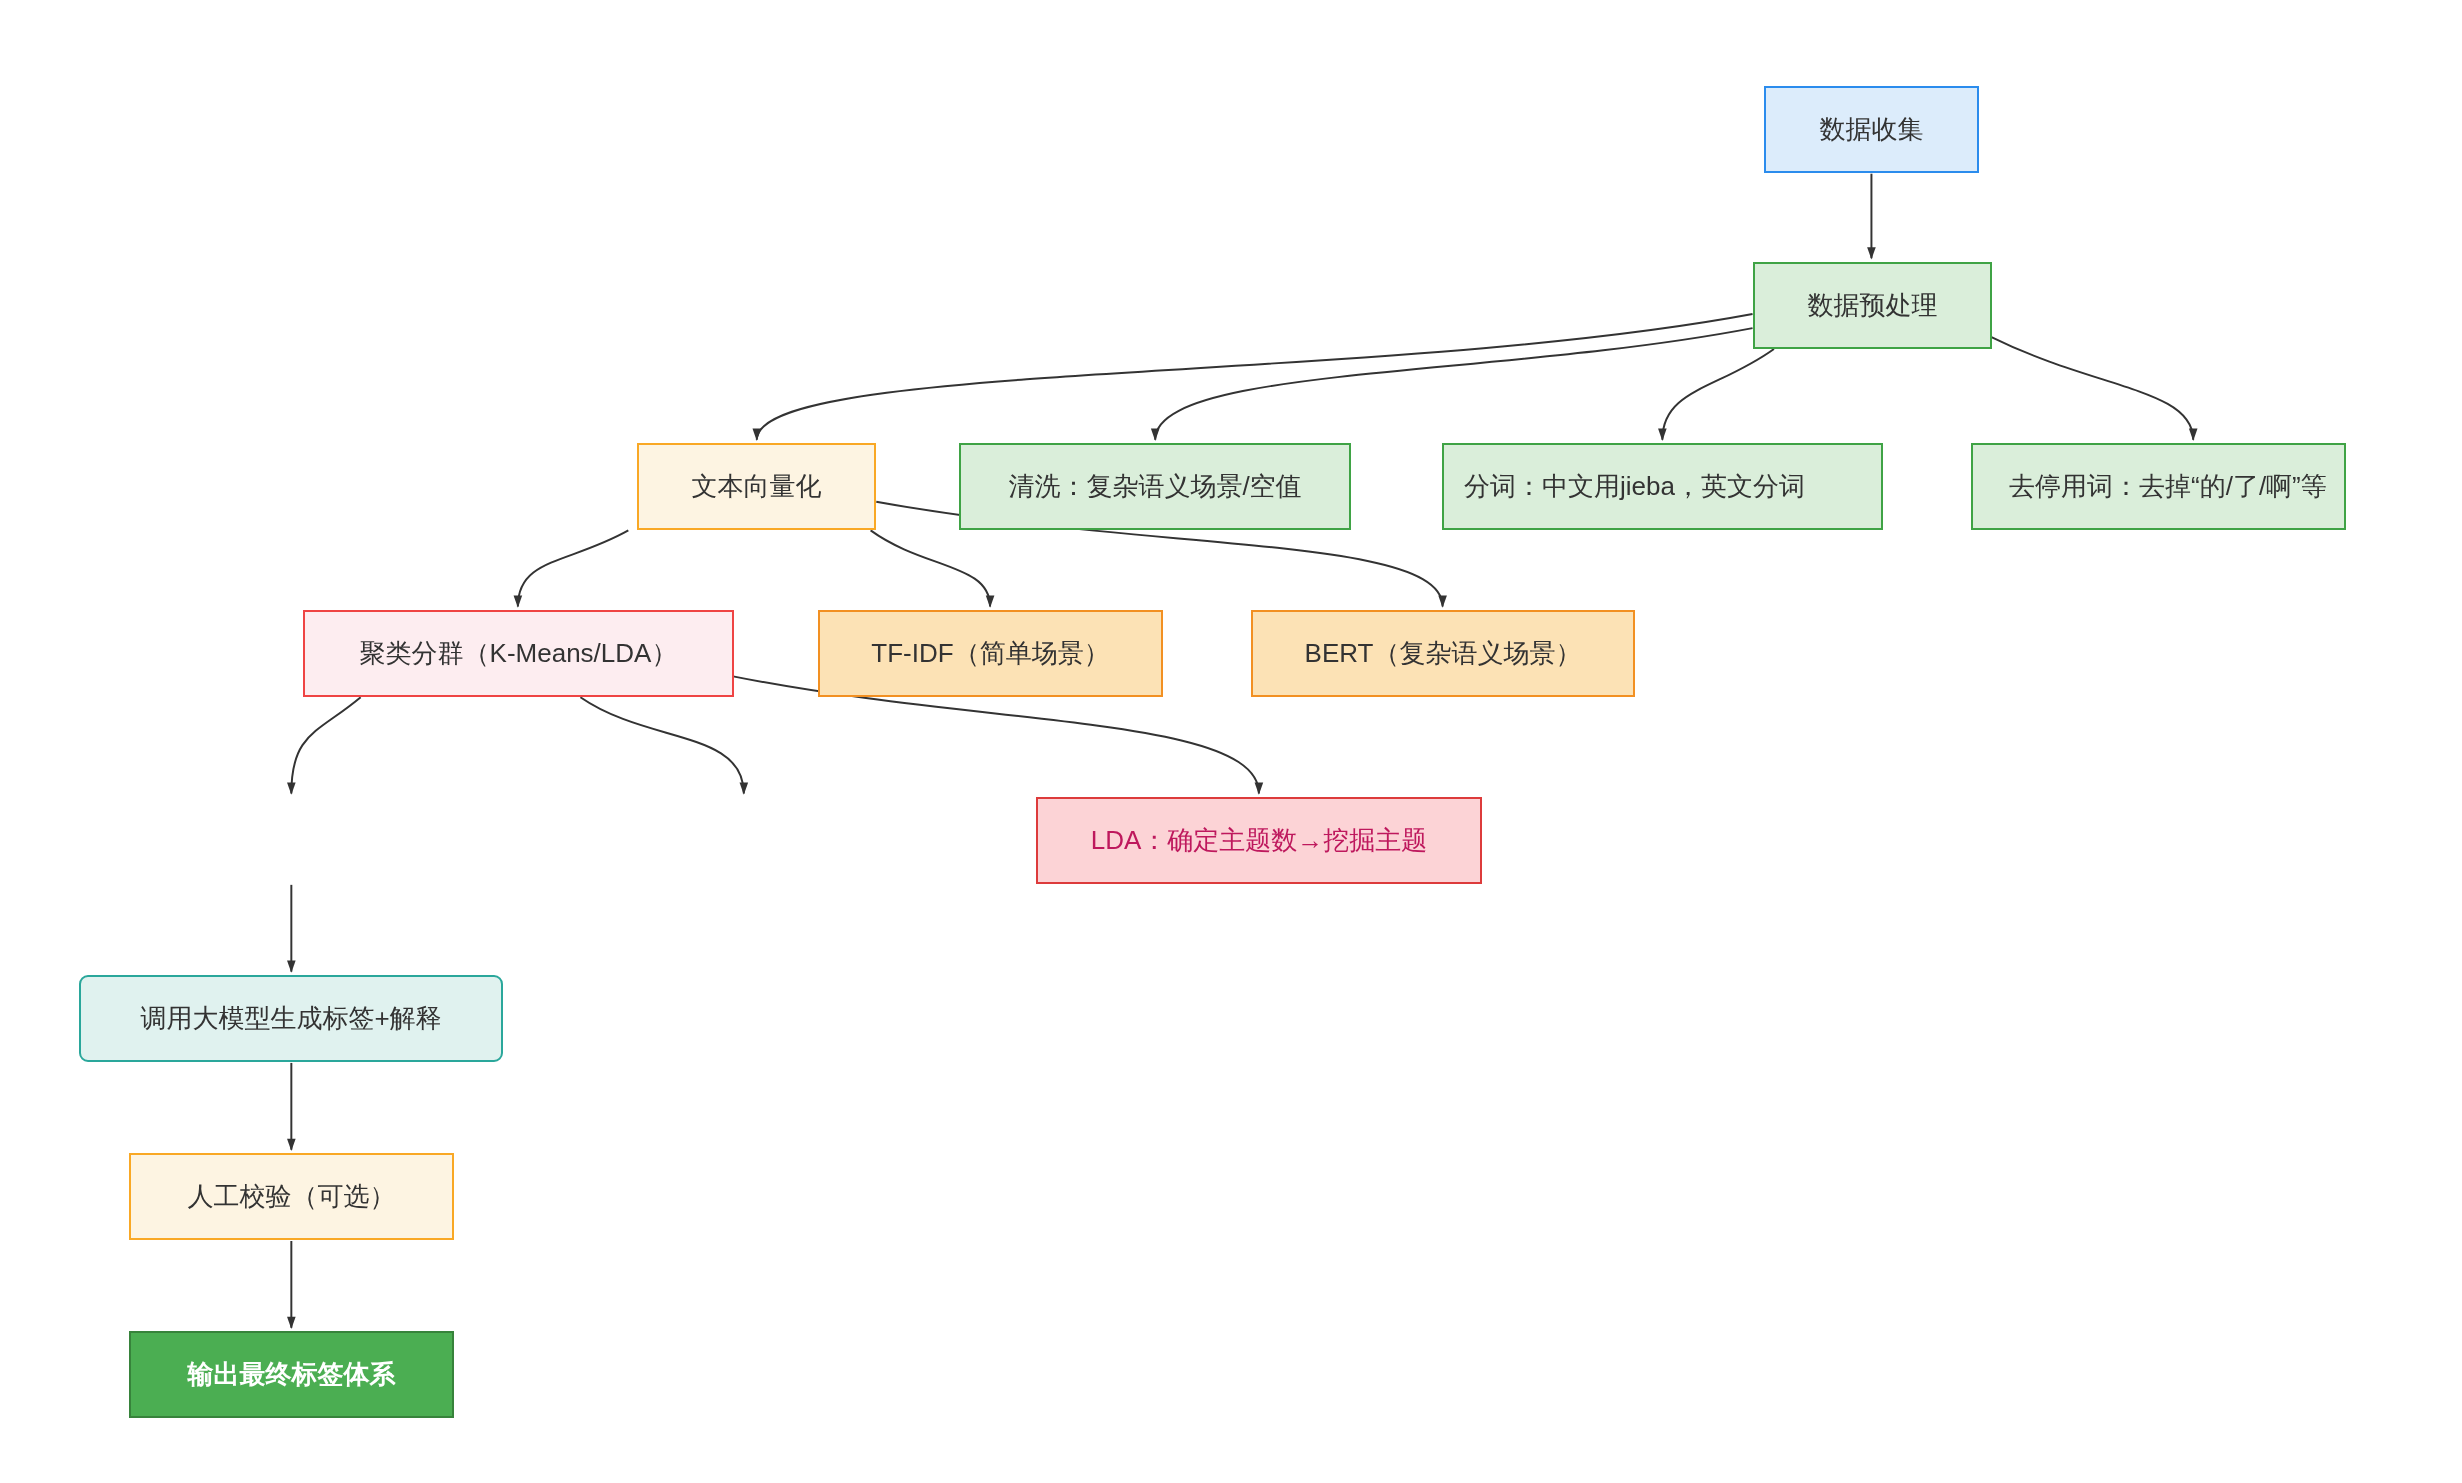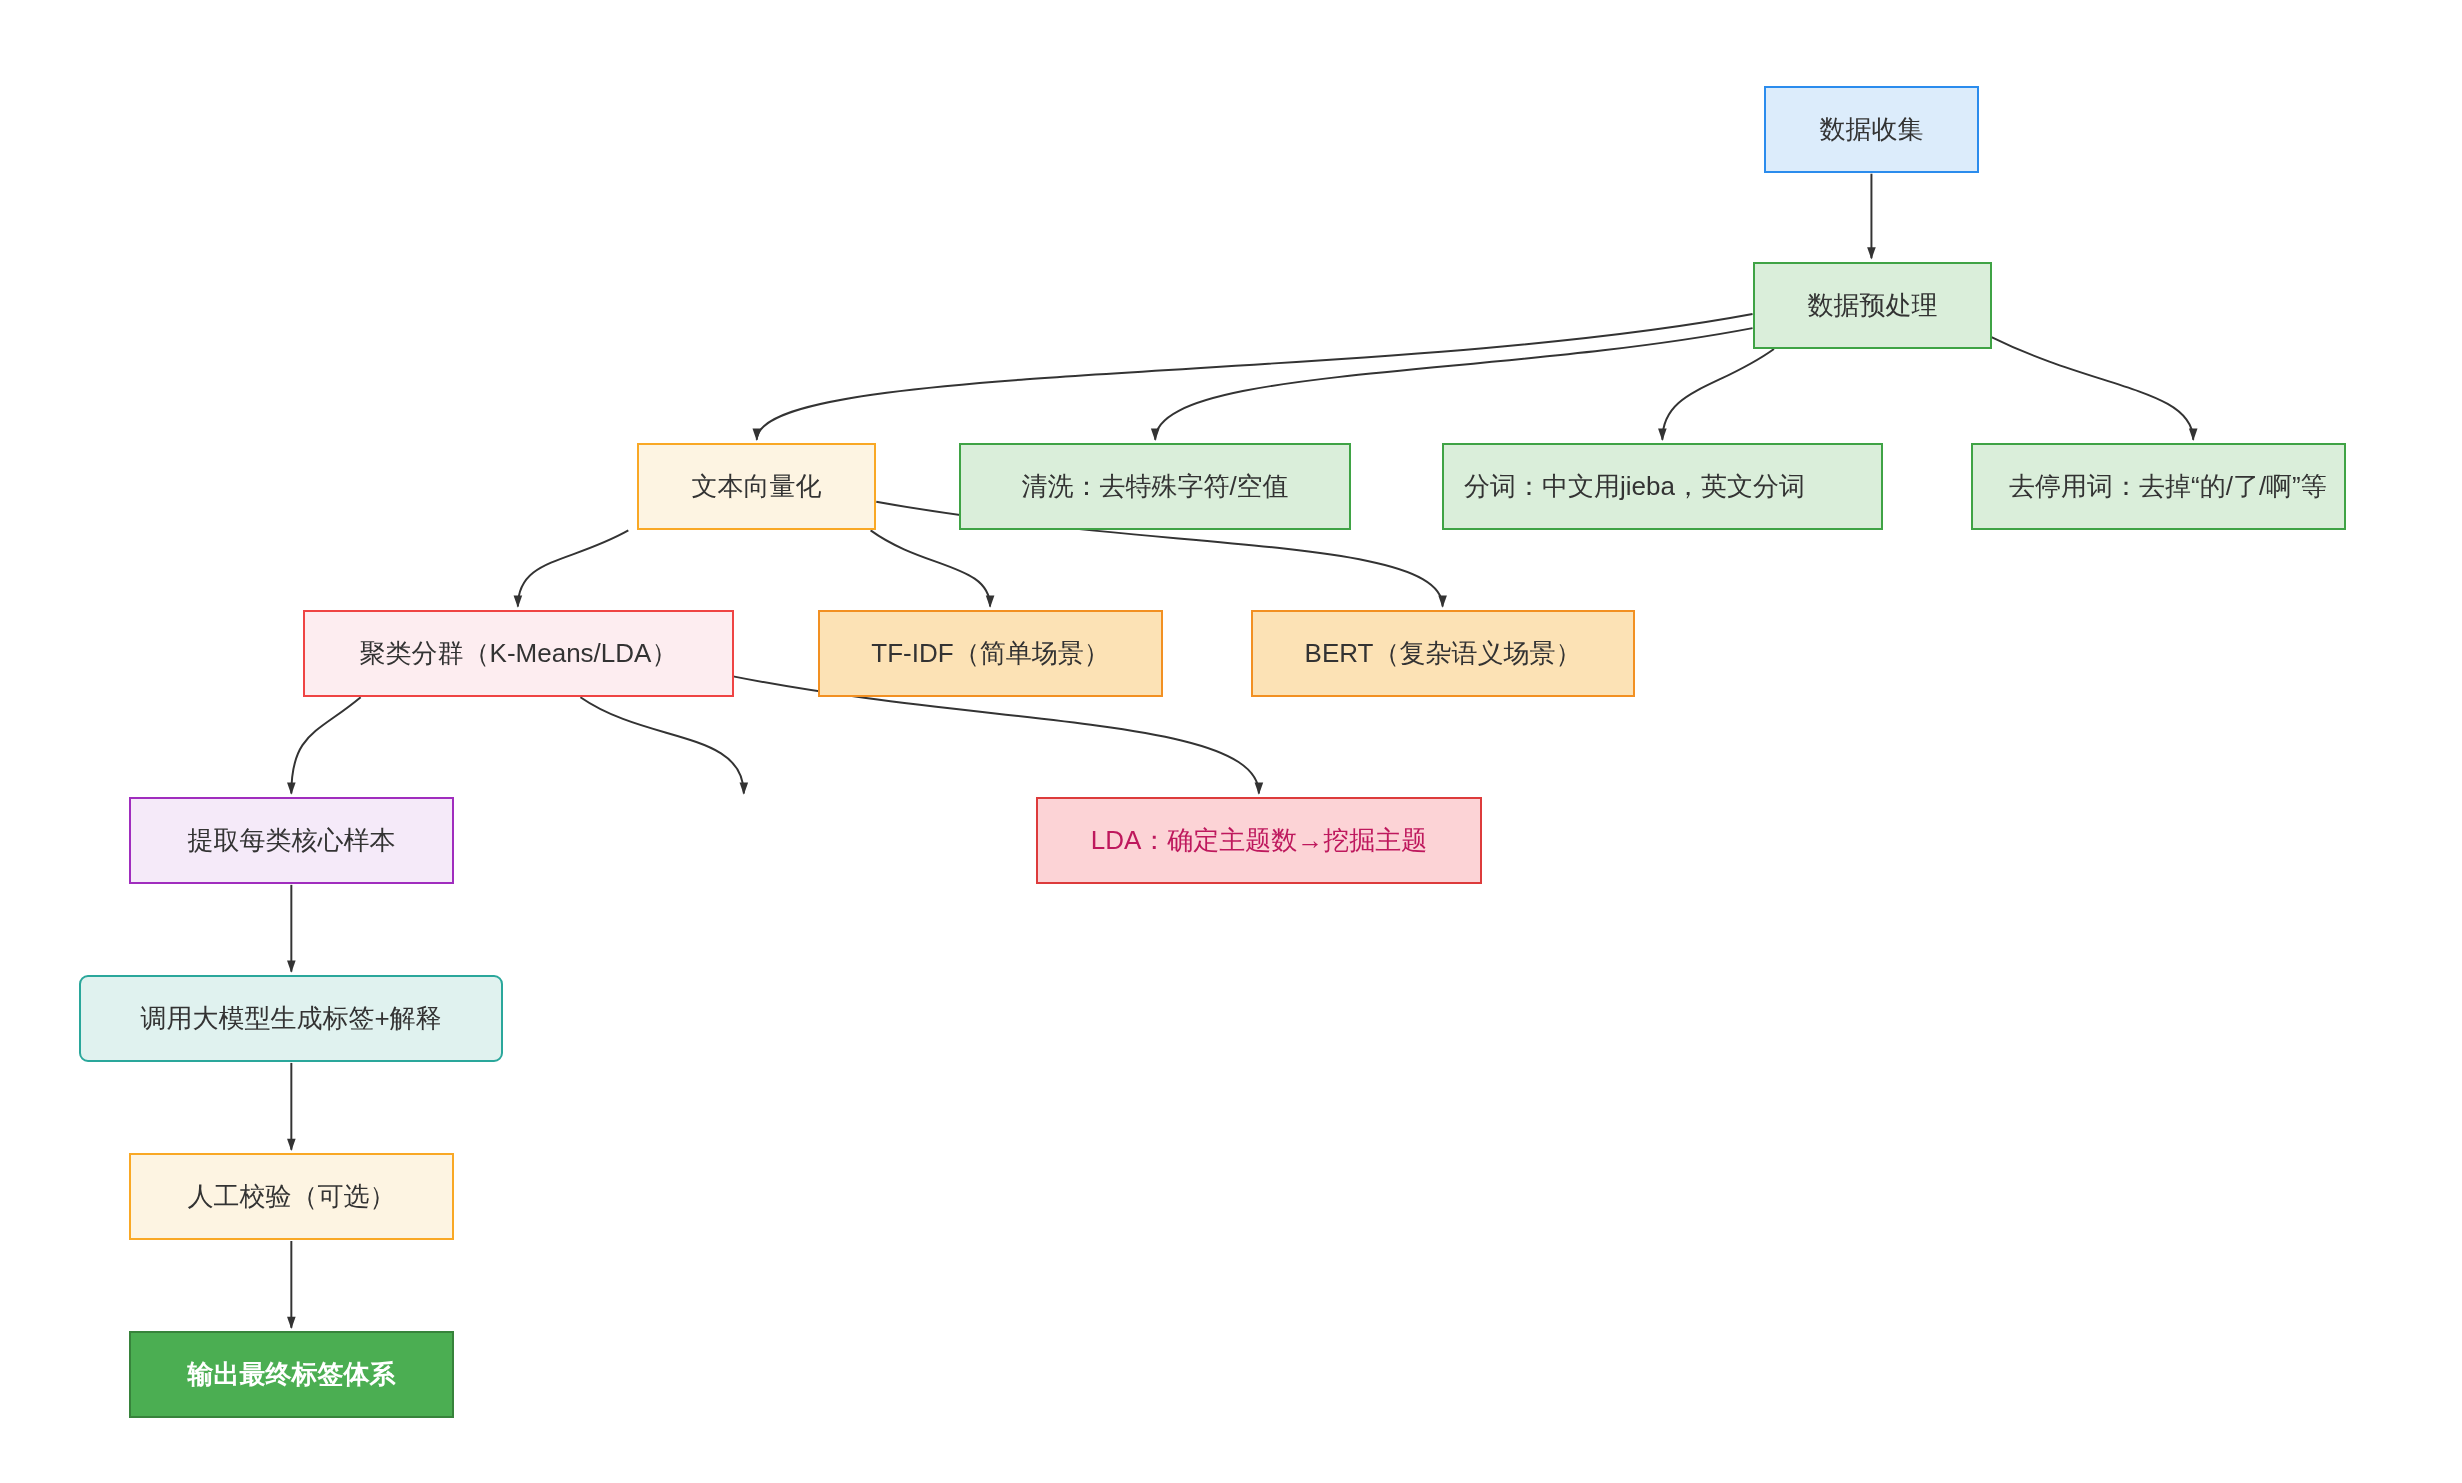--- a/index.html
+++ b/index.html
@@ -84,39 +84,36 @@
       <div class="node" style="left: 1764px; top: 86px; width: 215px; height: 87px; background: rgb(220, 236, 251); border-color: rgb(43, 140, 237); color: rgb(51, 51, 51);">
         <span>数据收集</span>
       </div>
       <div class="node" style="left: 1753px; top: 262px; width: 239px; height: 87px; background: rgb(218, 238, 218); border-color: rgb(63, 163, 69); color: rgb(51, 51, 51);">
         <span>数据预处理</span>
       </div>
       <div class="node" style="left: 637px; top: 443px; width: 239px; height: 87px; background: rgb(253, 244, 226); border-color: rgb(249, 168, 37); color: rgb(51, 51, 51);">
         <span>文本向量化</span>
       </div>
       <div class="node" style="left: 959px; top: 443px; width: 392px; height: 87px; background: rgb(218, 238, 218); border-color: rgb(63, 163, 69); color: rgb(51, 51, 51);">
-        <span>清洗：去特殊字符/空值</span>
+        <span>清洗：复杂语义场景/空值</span>
       </div>
       <div class="node clip" style="left: 1442px; top: 443px; width: 441px; height: 87px; background: rgb(218, 238, 218); border-color: rgb(63, 163, 69); color: rgb(51, 51, 51); padding-left: 20px;">
         <span>分词：中文用jieba，英文分词</span>
       </div>
       <div class="node clip" style="left: 1971px; top: 443px; width: 375px; height: 87px; background: rgb(218, 238, 218); border-color: rgb(63, 163, 69); color: rgb(51, 51, 51);">
         <span>去停用词：去掉“的/了/啊”等</span>
       </div>
       <div class="node" style="left: 303px; top: 610px; width: 431px; height: 87px; background: rgb(253, 237, 240); border-color: rgb(239, 68, 68); color: rgb(51, 51, 51);">
         <span>聚类分群（K-Means/LDA）</span>
       </div>
       <div class="node" style="left: 818px; top: 610px; width: 345px; height: 87px; background: rgb(252, 226, 181); border-color: rgb(242, 144, 34); color: rgb(51, 51, 51);">
         <span>TF-IDF（简单场景）</span>
       </div>
       <div class="node" style="left: 1251px; top: 610px; width: 384px; height: 87px; background: rgb(252, 226, 181); border-color: rgb(242, 144, 34); color: rgb(51, 51, 51);">
         <span>BERT（复杂语义场景）</span>
-      </div>
-      <div class="node" style="left: 129px; top: 797px; width: 325px; height: 87px; background: rgb(245, 234, 249); border-color: rgb(160, 45, 190); color: rgb(51, 51, 51);">
-        <span>提取每类核心样本</span>
       </div>
       <div class="node" style="left: 1036px; top: 797px; width: 446px; height: 87px; background: rgb(252, 211, 214); border-color: rgb(221, 59, 59); color: #be185d;">
         <span>LDA：确定主题数→挖掘主题</span>
       </div>
       <div class="node" style="left: 79px; top: 975px; width: 424px; height: 87px; background: rgb(224, 242, 239); border-color: rgb(42, 167, 155); color: rgb(51, 51, 51); border-radius: 9px;">
         <span>调用大模型生成标签+解释</span>
       </div>
       <div class="node" style="left: 129px; top: 1153px; width: 325px; height: 87px; background: rgb(253, 244, 226); border-color: rgb(249, 168, 37); color: rgb(51, 51, 51);">
         <span>人工校验（可选）</span>
       </div>

